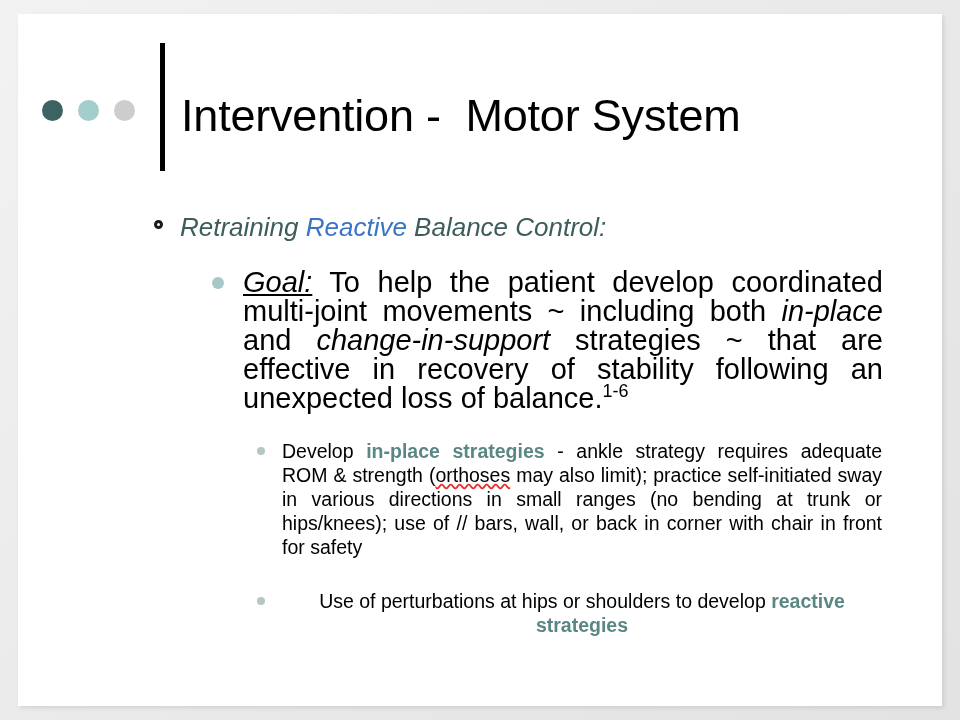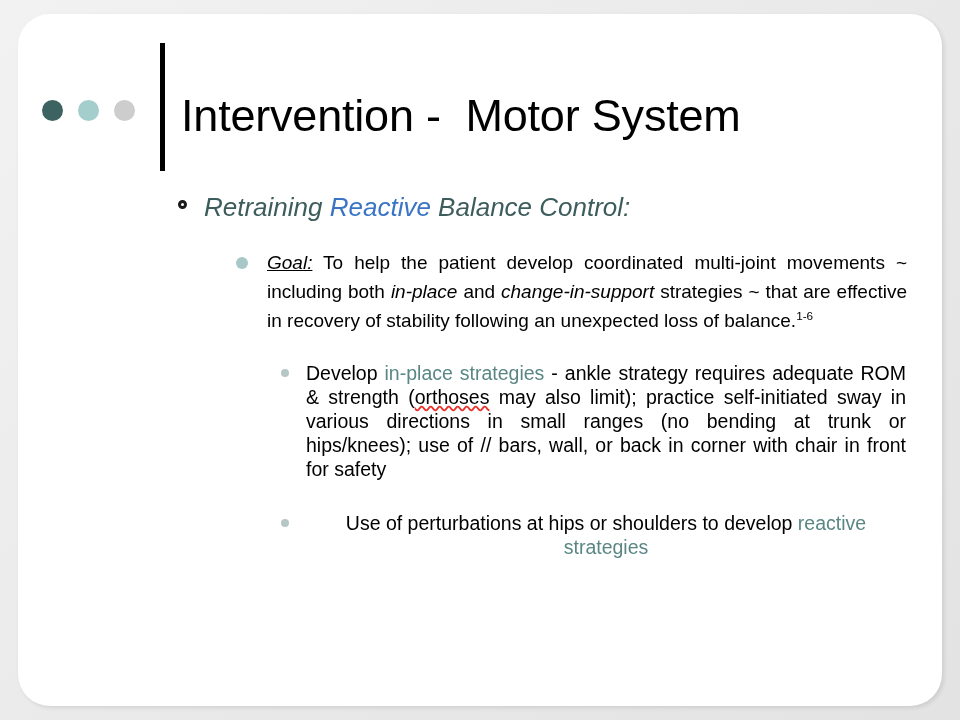--- a/index.html
+++ b/index.html
@@ -23,21 +23,20 @@
   }
   #slide {
     position: absolute;
     left: 18px;
     top: 14px;
     width: 924px;
     height: 692px;
     background: #ffffff;
     box-shadow: 2px 2px 4px rgba(0,0,0,0.10);
     overflow: hidden;
-    border-radius: 32px;
   }
 
   
   #title-block {
     position: absolute;
     left: 0; top: 0;
     width: 924px; height: 170px;
   }
   .deco-dots {
     position: absolute;
@@ -70,23 +69,22 @@
     white-space: pre;
     font-family: "Liberation Sans", sans-serif;
     font-weight: 400;
     letter-spacing: -0.2px;
   }
 
   
   #body-content {
     position: absolute;
     left: 0;
-    top: 176px;
+    top: 196px;
     width: 824px;
-    padding-left: 24px;
   }
 
   
   .lvl1 {
     position: relative;
     margin: 0 0 0 134px;
     padding-left: 28px;
     font-size: 26px;
     line-height: 34px;
     font-style: italic;
@@ -105,21 +103,21 @@
   }
   .accent-blue { color: #3a74c4; }
 
   
   .lvl2 {
     position: relative;
     margin: 24px 0 0 190px;
     padding-left: 35px;
     width: 640px;
     box-sizing: content-box;
-    font-size: 19px;
+    font-size: 29px;
     line-height: 29px;
     color: #000000;
     text-align: justify;
     text-justify: inter-word;
     font-family: "Liberation Sans", sans-serif;
   }
   .lvl2 .marker-dot {
     position: absolute;
     left: 4px;
     top: 9px;
@@ -157,21 +155,21 @@
     position: absolute;
     left: 7px;
     top: 8px;
     width: 8px;
     height: 8px;
     border-radius: 50%;
     background: #b6c6c6;
   }
   .accent-teal {
     color: #5a8785;
-    font-weight: normal;
+    font-weight: bold;
     margin-top: 28px;
   }
   .misspelled {
     text-decoration: underline wavy #e8312a;
     text-decoration-skip-ink: none;
   }
 </style>
 </head>
 <body>
 

